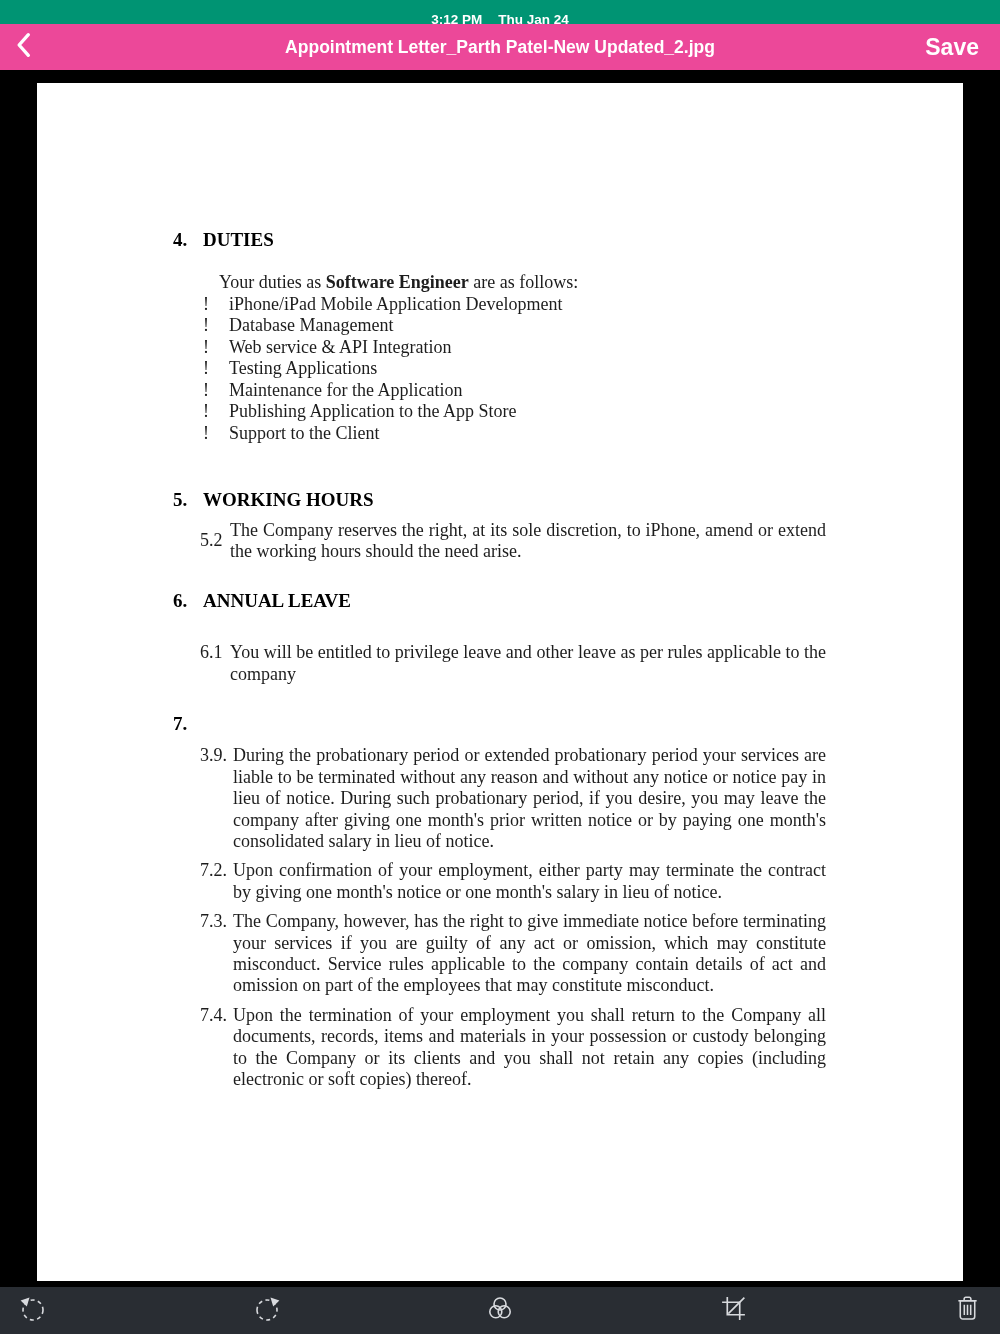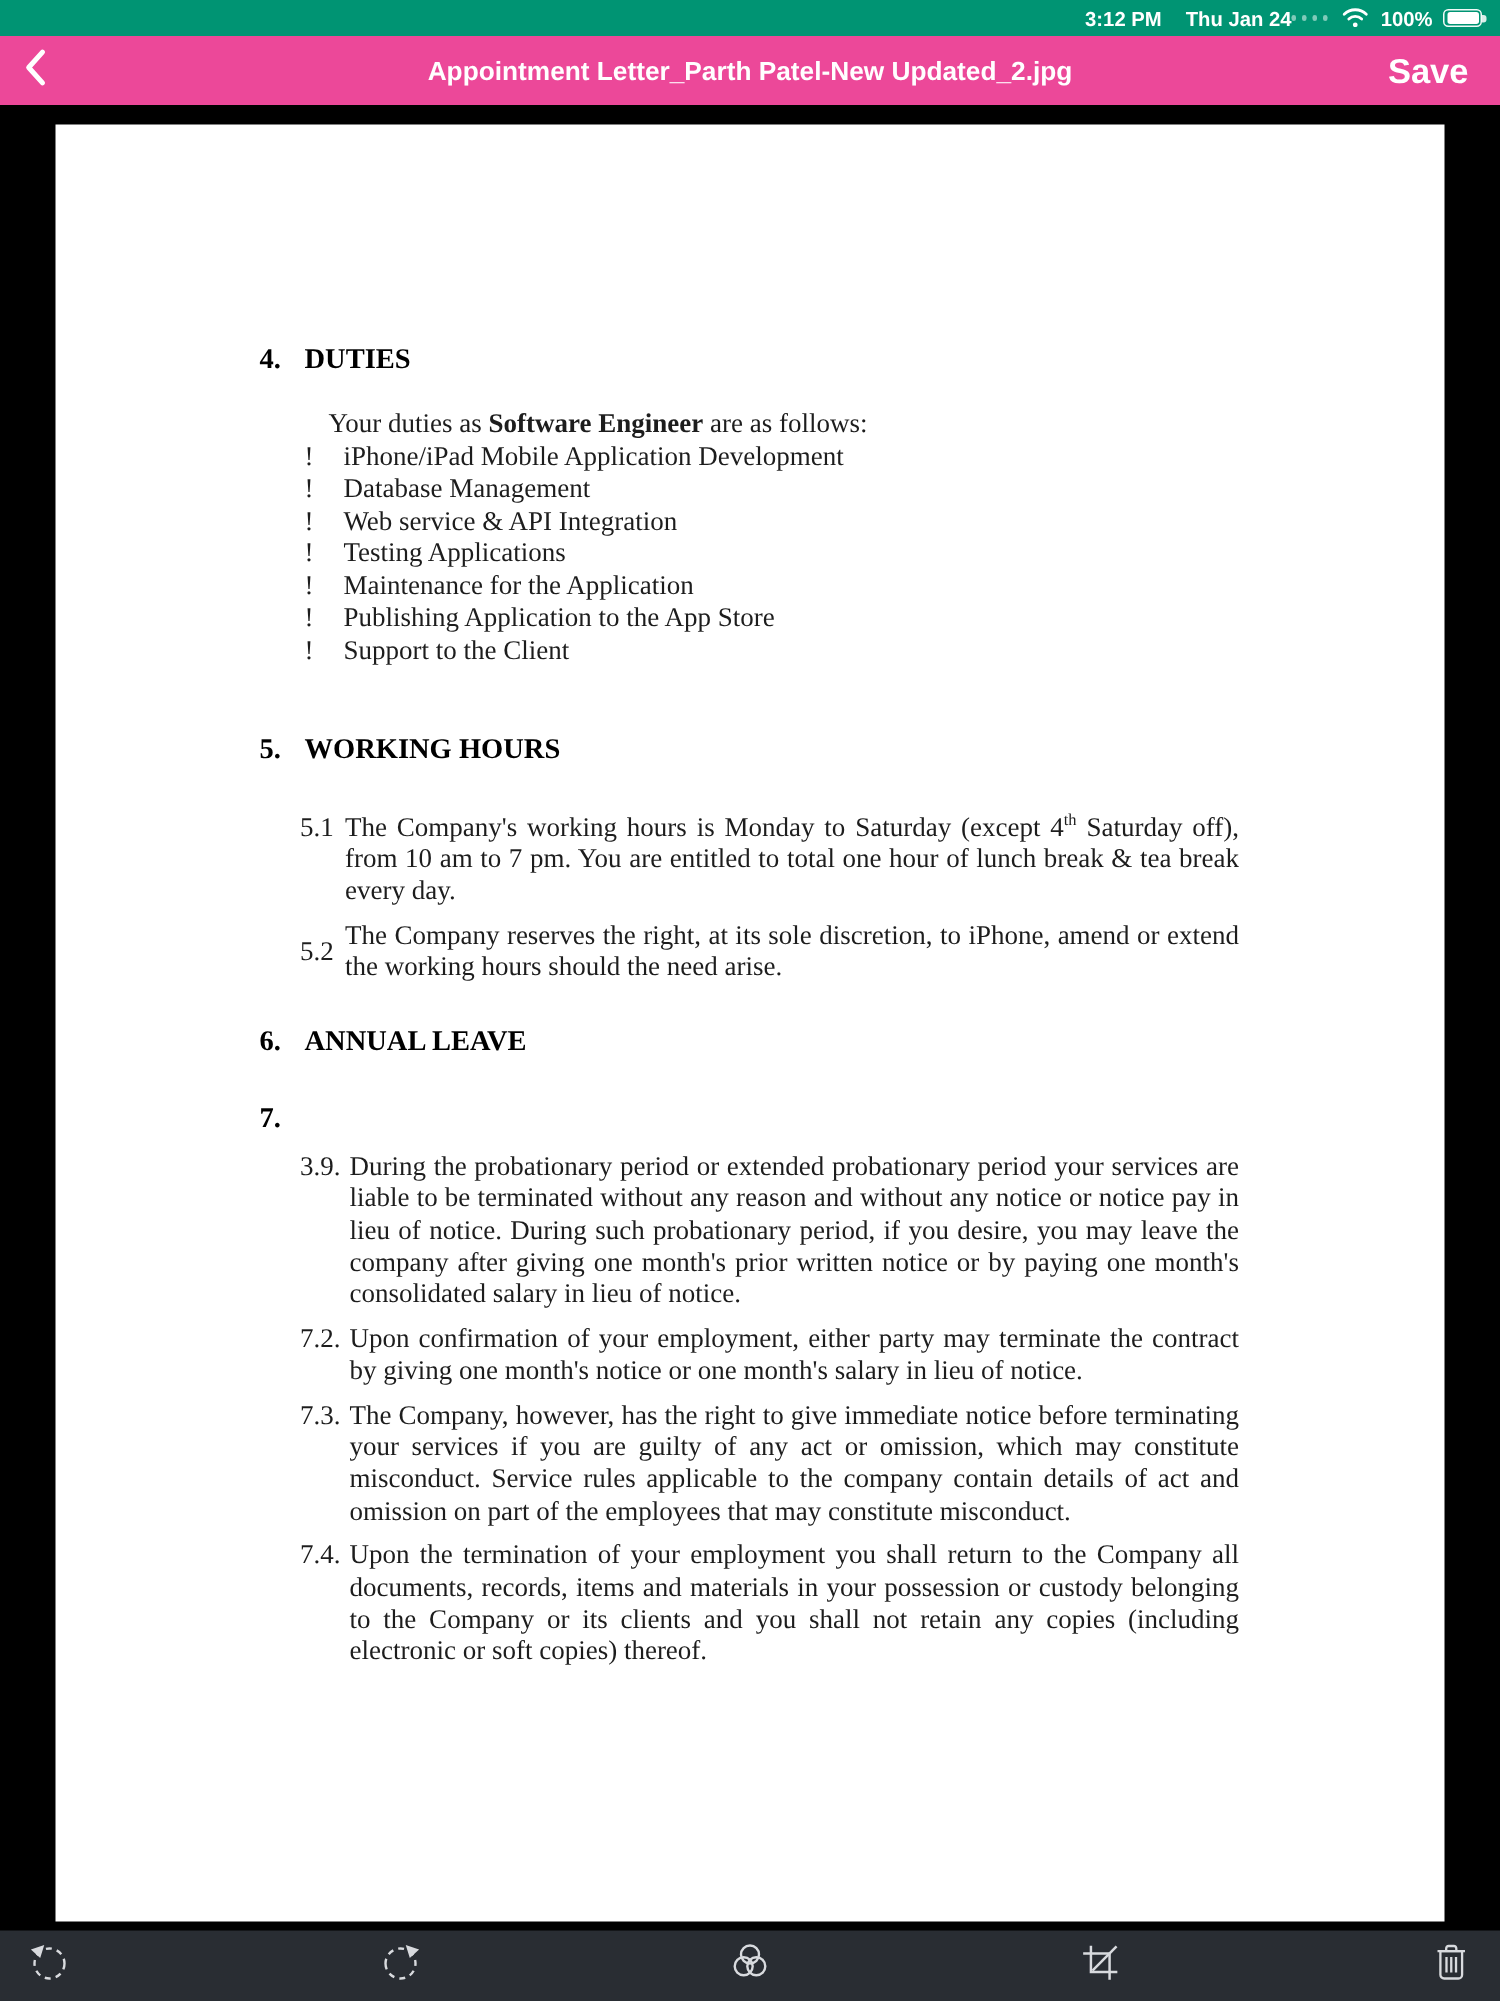--- a/index.html
+++ b/index.html
@@ -6,23 +6,23 @@
   body {
     width:1000px; height:1334px;
     background:#000;
     font-family:"Liberation Sans", sans-serif;
     overflow:hidden;
     position:relative;
   }
   
   .status-bar {
     height:24px; background:#009473; color:#fff;
-    display:flex; justify-content:flex-end; align-items:center;
-    padding:0 12px; box-sizing:border-box;
-    font-size:13.5px; font-weight:700;
+    display:flex; justify-content:space-between; align-items:center;
+    padding:12px 12px; box-sizing:border-box;
+    font-size:13.5px; font-weight:700;flex-direction:column;
   }
   .status-left { display:flex; gap:16px; align-items:center; }
   .status-right { display:flex; align-items:center; gap:7px; }
   .cell-dots { display:flex; gap:3.5px; align-items:center; margin-right:2px; }
   .cell-dots i { width:3.5px; height:3.5px; border-radius:50%; background:rgba(255,255,255,.5); }
   .battery { position:relative; width:26px; height:12.5px; border:1px solid rgba(255,255,255,.95);
     border-radius:3.5px; box-sizing:border-box; }
   .battery .fill { position:absolute; left:1.5px; top:1.5px; bottom:1.5px; right:1.5px;
     background:#fff; border-radius:1.8px; }
   .battery .nub { position:absolute; right:-3.5px; top:3px; width:2.4px; height:5.5px;
@@ -149,32 +149,32 @@
       <div class="bullet">
           <span class="bm">!</span>
           <span>Support to the Client</span>
         </div>
     </div>
 
     <div class="sec-head mt-h5">
       <span class="sec-num">5.</span>
       <span>WORKING HOURS</span>
     </div>
-    <div class="clause mt-c51">
-      <span class="cnum">5.1</span>
-      <span class="ctext"><span>The Company's working hours is Monday to Saturday (except 4</span><sup>th</sup><span> Saturday off), from 10 am to 7 pm. You are entitled to total one hour of lunch break &amp; tea break every day.</span></span>
-    </div>
     <div class="clause mt-c52">
       <span class="cnum">5.2</span>
       <span class="ctext">The Company reserves the right, at its sole discretion, to iPhone, amend or extend the working hours should the need arise.</span>
     </div>
 
     <div class="sec-head mt-h6">
       <span class="sec-num">6.</span>
       <span>ANNUAL LEAVE</span>
+    </div>
+    <div class="clause mt-c61">
+      <span class="cnum">6.1</span>
+      <span class="ctext">You will be entitled to privilege leave and other leave as per rules applicable to the company</span>
     </div>
 
     <div class="sec-head mt-h7">
       <span class="sec-num">7.</span>
     </div>
     <div class="clause wide mt-c71">
       <span class="cnum">3.9.</span>
       <span class="ctext">During the probationary period or extended probationary period your services are liable to be terminated without any reason and without any notice or notice pay in lieu of notice. During such probationary period, if you desire, you may leave the company after giving one month's prior written notice or by paying one month's consolidated salary in lieu of notice.</span>
     </div>
     <div class="clause wide mt-c7x">

